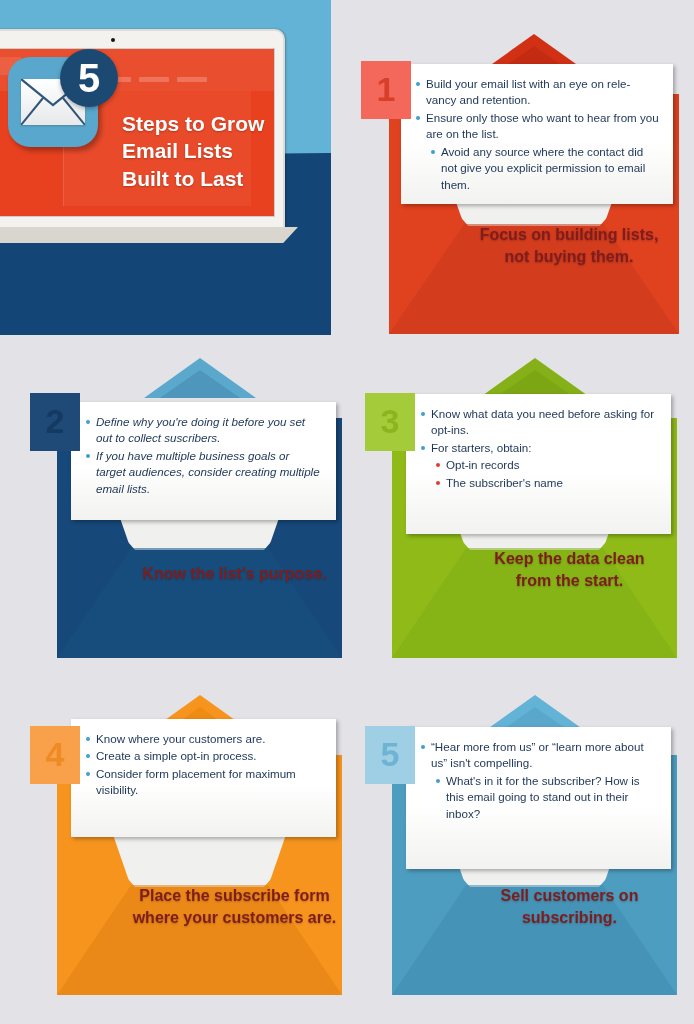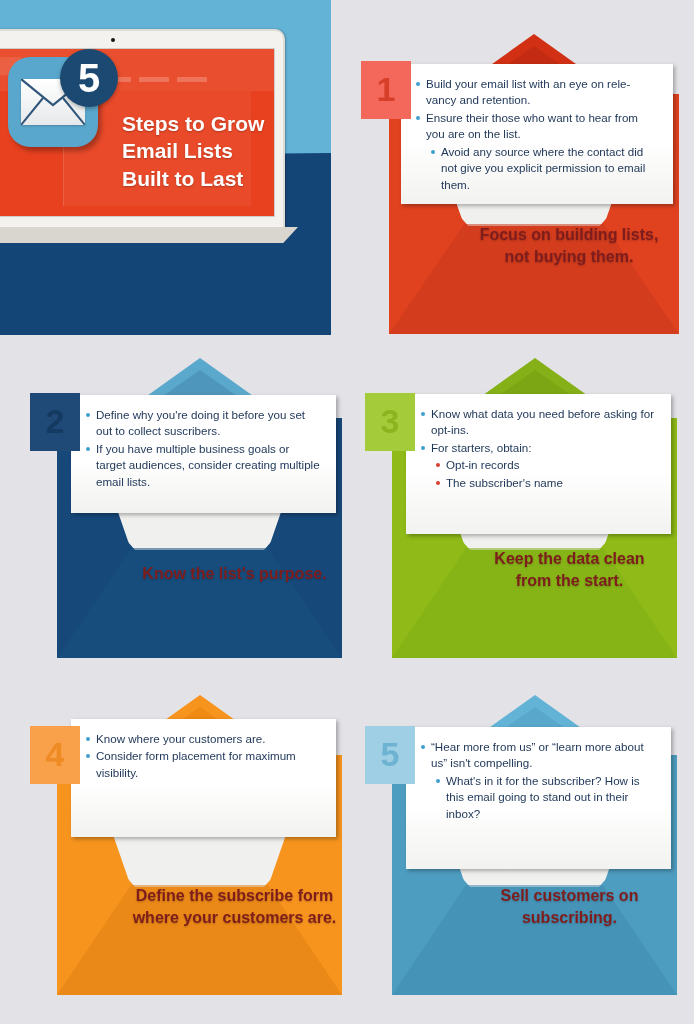--- a/index.html
+++ b/index.html
@@ -207,37 +207,37 @@
         <div class="env-flap-inner" style="border-bottom: 28px solid rgb(195, 43, 18);"></div>
         <div class="env-body" style="top: 60px; height: 240px; background: rgb(224, 65, 31);"></div>
         <div class="env-pocket" style="top: 58px; height: 136px; clip-path: polygon(12% 0px, 88% 0px, 88% 62%, 72% 100%, 28% 100%, 12% 62%);"></div>
         <div style="position: absolute; left: 0px; top: 60px; width: 100%; height: 240px; background: rgb(224, 65, 31); clip-path: polygon(0px 0px, 10% 0px, 26% 132px, 74% 132px, 90% 0px, 100% 0px, 100% 100%, 0px 100%);"></div>
         <div style="position: absolute; left: 0px; top: 190px; width: 100%; height: 110px; background: rgb(200, 56, 27); clip-path: polygon(26% 0px, 74% 0px, 100% 100%, 0px 100%); opacity: 0.55;"></div>
         <div class="env-caption" style="top: 190px;">Focus on building lists,
 not buying them.</div>
         <div class="letter" style="left: 12px; top: 30px; width: 272px; min-height: 140px;">
           <ul>
             <li>Build your email list with an eye on rele-vancy and retention.</li>
-            <li>Ensure their those who want to hear from you are on the list.</li>
+            <li>Ensure only those who want to hear from you are on the list.</li>
             <li class="sub">Avoid any source where the contact did not give you explicit permission to email them.</li>
           </ul>
         </div>
         <div class="stamp" style="left: -25px; top: 30px; background: rgb(243, 104, 90); color: rgb(214, 64, 42); box-shadow: rgb(243, 104, 90) 0px 0px 0px 3px; outline: rgb(243, 104, 90) dotted 3px; outline-offset: 0px;">
           <span>1</span>
         </div>
       </div>
       <div class="env" style="left: 57px; top: 358px; width: 285px; height: 300px;">
         <div class="env-flap-top" style="border-bottom: 40px solid rgb(91, 168, 205);"></div>
         <div class="env-flap-inner" style="border-bottom: 28px solid rgb(78, 150, 187);"></div>
         <div class="env-body" style="top: 60px; height: 240px; background: rgb(23, 72, 122);"></div>
         <div class="env-pocket" style="top: 58px; height: 136px; clip-path: polygon(12% 0px, 88% 0px, 88% 62%, 72% 100%, 28% 100%, 12% 62%);"></div>
         <div style="position: absolute; left: 0px; top: 60px; width: 100%; height: 240px; background: rgb(23, 72, 122); clip-path: polygon(0px 0px, 10% 0px, 26% 132px, 74% 132px, 90% 0px, 100% 0px, 100% 100%, 0px 100%);"></div>
         <div style="position: absolute; left: 0px; top: 190px; width: 100%; height: 110px; background: rgb(22, 82, 127); clip-path: polygon(26% 0px, 74% 0px, 100% 100%, 0px 100%); opacity: 0.55;"></div>
         <div class="env-caption" style="top: 205px;">Know the list's purpose.</div>
-        <div class="letter" style="left: 14px; top: 37px; width: 265px; min-height: 118px;">
+        <div class="letter" style="left: 14px; top: 44px; width: 265px; min-height: 118px; font-style: italic;">
           <ul>
             <li>Define why you're doing it before you set out to collect suscribers.</li>
             <li>If you have multiple business goals or target audiences, consider creating multiple email lists.</li>
           </ul>
         </div>
         <div class="stamp" style="left: -24px; top: 38px; background: rgb(31, 74, 120); color: rgb(21, 58, 97); box-shadow: rgb(31, 74, 120) 0px 0px 0px 3px; outline: rgb(31, 74, 120) dotted 3px; outline-offset: 0px;">
           <span>2</span>
         </div>
       </div>
       <div class="env" style="left: 392px; top: 358px; width: 285px; height: 300px;">
@@ -261,25 +261,26 @@
           <span>3</span>
         </div>
       </div>
       <div class="env" style="left: 57px; top: 695px; width: 285px; height: 300px;">
         <div class="env-flap-top" style="border-bottom: 40px solid rgb(247, 148, 30);"></div>
         <div class="env-flap-inner" style="border-bottom: 28px solid rgb(239, 138, 19);"></div>
         <div class="env-body" style="top: 60px; height: 240px; background: rgb(247, 148, 30);"></div>
         <div class="env-pocket" style="top: 58px; height: 136px; clip-path: polygon(12% 0px, 88% 0px, 88% 62%, 72% 100%, 28% 100%, 12% 62%);"></div>
         <div style="position: absolute; left: 0px; top: 60px; width: 100%; height: 240px; background: rgb(247, 148, 30); clip-path: polygon(0px 0px, 10% 0px, 26% 132px, 74% 132px, 90% 0px, 100% 0px, 100% 100%, 0px 100%);"></div>
         <div style="position: absolute; left: 0px; top: 190px; width: 100%; height: 110px; background: rgb(224, 127, 18); clip-path: polygon(26% 0px, 74% 0px, 100% 100%, 0px 100%); opacity: 0.55;"></div>
-        <div class="env-caption" style="top: 190px;">Define the subscribe form
+        <div class="env-caption" style="top: 190px;">Place the subscribe form
 where your customers are.</div>
         <div class="letter" style="left: 14px; top: 24px; width: 265px; min-height: 118px;">
           <ul>
             <li>Know where your customers are.</li>
+            <li>Create a simple opt-in process.</li>
             <li>Consider form placement for maximum visibility.</li>
           </ul>
         </div>
         <div class="stamp" style="left: -24px; top: 34px; background: rgb(249, 160, 75); color: rgb(239, 139, 35); box-shadow: rgb(249, 160, 75) 0px 0px 0px 3px; outline: rgb(249, 160, 75) dotted 3px; outline-offset: 0px;">
           <span>4</span>
         </div>
       </div>
       <div class="env" style="left: 392px; top: 695px; width: 285px; height: 300px;">
         <div class="env-flap-top" style="border-bottom: 40px solid rgb(99, 179, 214);"></div>
         <div class="env-flap-inner" style="border-bottom: 28px solid rgb(89, 168, 203);"></div>

